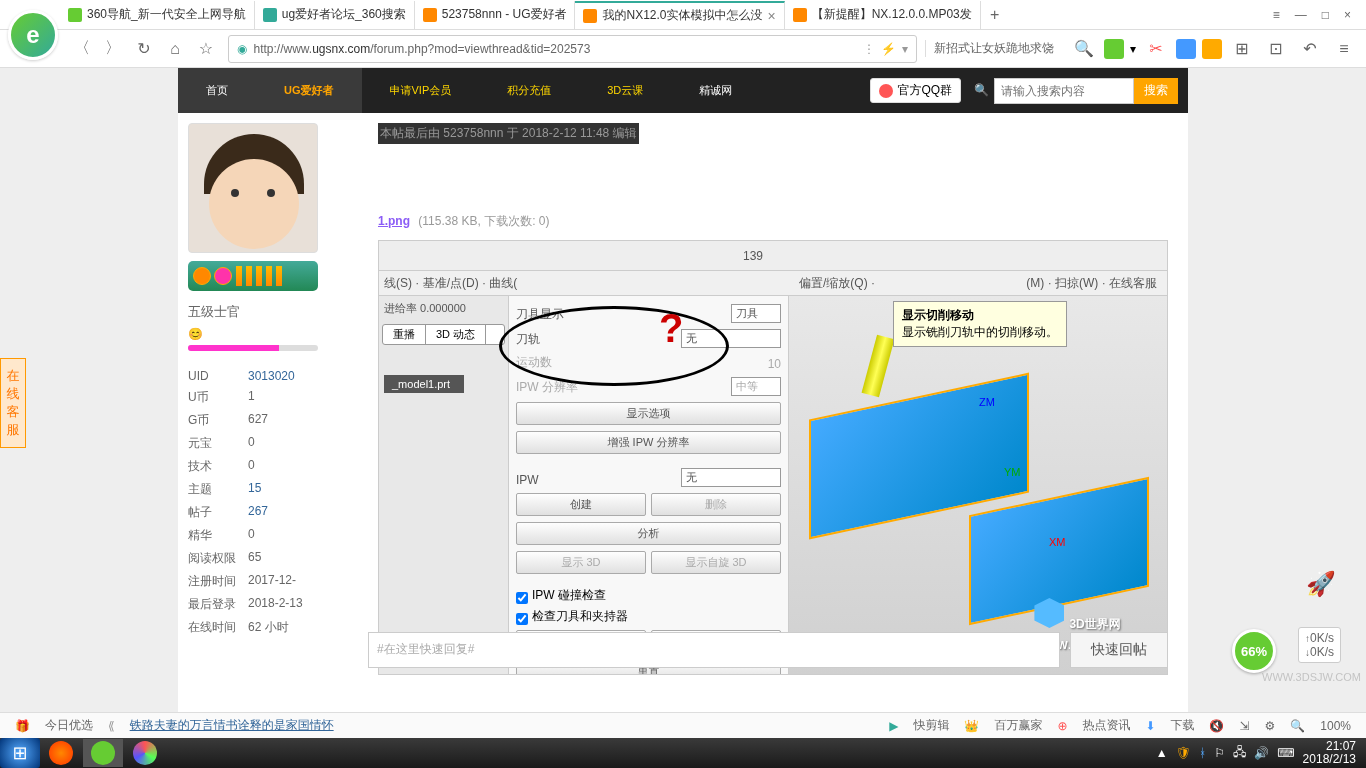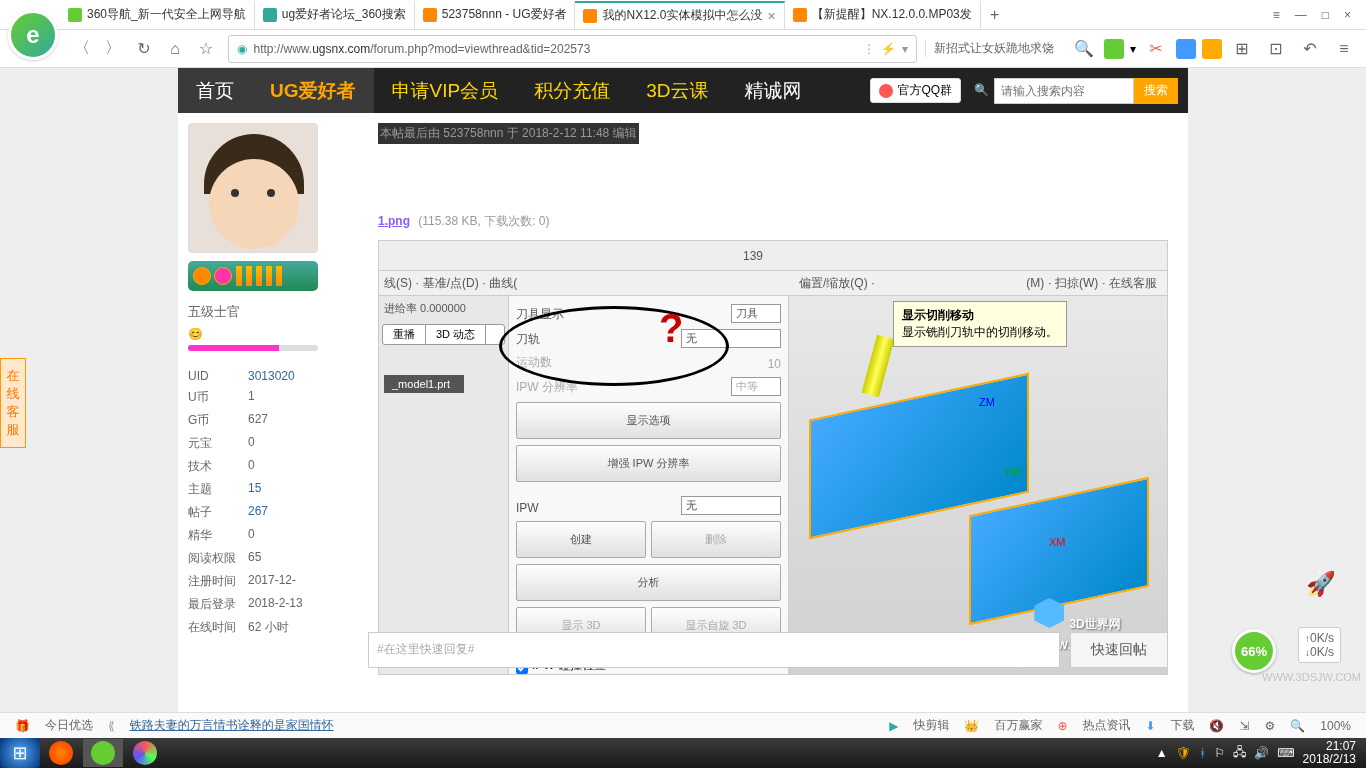--- a/index.html
+++ b/index.html
@@ -16,21 +16,21 @@
 .navbtns{display:flex;gap:3px;margin-left:60px}
 .navbtn{width:28px;height:28px;display:flex;align-items:center;justify-content:center;color:#666;cursor:pointer;font-size:16px}
 .urlbox{flex:1;height:28px;border:1px solid #ccc;border-radius:3px;display:flex;align-items:center;padding:0 8px;gap:6px}
 .url{flex:1;color:#666;font-size:13px}
 .url .domain{color:#333;font-weight:500}
 .rightbtns{display:flex;gap:6px;align-items:center}
 .icon-sm{width:20px;height:20px;border-radius:3px}
 .page{position:relative;height:650px;background:#eee;overflow:hidden}
 .content-wrap{width:1010px;margin:0 auto;background:#fff;height:100%;position:relative}
 .forum-nav{height:45px;background:#222;display:flex;align-items:center;position:relative}
-.forum-nav-item{padding:0 18px;color:#fff;font-size:19px;height:45px;display:flex;align-items:center;cursor:pointer}
+.forum-nav-item{padding:0 28px;color:#fff;font-size:11px;height:45px;display:flex;align-items:center;cursor:pointer}
 .forum-nav-item.home{background:#3a3a3a}
 .forum-nav-item.orange{color:#ffa500;font-weight:bold;background:#3a3a3a}
 .forum-nav-item.yellow{color:#ffd700}
 .qq-btn{margin-left:auto;background:#fff;border:1px solid #ddd;padding:3px 8px;border-radius:3px;display:flex;align-items:center;gap:4px;margin-right:8px}
 .search-wrap{display:flex;margin-right:10px}
 .search-input{width:140px;height:26px;border:1px solid #ccc;padding:0 6px;color:#999}
 .search-btn{background:#ffa500;color:#fff;border:none;padding:0 10px;height:26px}
 .post-area{display:flex;padding:0 10px}
 .user-panel{width:160px;padding:10px 0}
 .avatar{width:130px;height:130px;background:#e8e0d8;border-radius:4px;border:1px solid #ddd;position:relative;overflow:hidden}
@@ -55,21 +55,21 @@
 .attach-meta{color:#999;margin-left:5px}
 .screenshot{margin-top:10px;width:790px;height:435px;background:#f5f5f5;border:1px solid #ccc;position:relative;overflow:hidden}
 .ss-toolbar{height:30px;background:#eee;border-bottom:1px solid #ccc}
 .ss-toolbar2{height:25px;background:#f0f0f0;border-bottom:1px solid #ccc;display:flex;align-items:center;padding:0 5px;font-size:11px;color:#555}
 .ss-main{display:flex;height:378px}
 .ss-left{width:130px;background:#e8e8e8;border-right:1px solid #ccc}
 .ss-tab{background:#555;color:#fff;padding:3px 8px;font-size:11px;width:80px;margin:5px}
 .ss-panel{width:280px;background:#f8f8f8;border-right:1px solid #ccc;padding:5px}
 .panel-row{display:flex;align-items:flex-end;padding:3px 2px;font-size:11px;color:#555;gap:5px}
 .panel-select{border:1px solid #999;background:#fff;padding:1px 4px;font-size:11px;min-width:50px}
-.panel-btn{flex:1;background:linear-gradient(#fefefe,#e0e0e0);border:1px solid #aaa;padding:10px;text-align:center;font-size:11px;border-radius:2px}
+.panel-btn{flex:1;background:linear-gradient(#fefefe,#e0e0e0);border:1px solid #aaa;padding:3px;text-align:center;font-size:11px;border-radius:2px}
 .panel-btn.disabled{color:#aaa}
 .panel-tabs{display:flex;border:1px solid #999;background:#fff;border-radius:3px;overflow:hidden}
 .panel-tab{padding:2px 10px;font-size:11px;border-right:1px solid #999}
 .panel-tab.active{background:#fff}
 .chk{display:flex;align-items:flex-end;gap:4px;font-size:11px;padding:2px}
 .chk input{width:12px;height:12px}
 .ss-3d{flex:1;background:linear-gradient(180deg,#e8e8e8,#d0d0d0);position:relative;overflow:hidden}
 .block3d{position:absolute;background:linear-gradient(135deg,#4af,#08c);border:2px solid #fa0}
 .tooltip-box{position:absolute;background:#ffffe0;border:1px solid #999;padding:5px 8px;font-size:11px;top:5px;right:100px;z-index:5}
 .cylinder{position:absolute;width:18px;height:60px;background:linear-gradient(90deg,#cc0,#ff5,#cc0);top:40px;left:80px;transform:rotate(15deg)}

